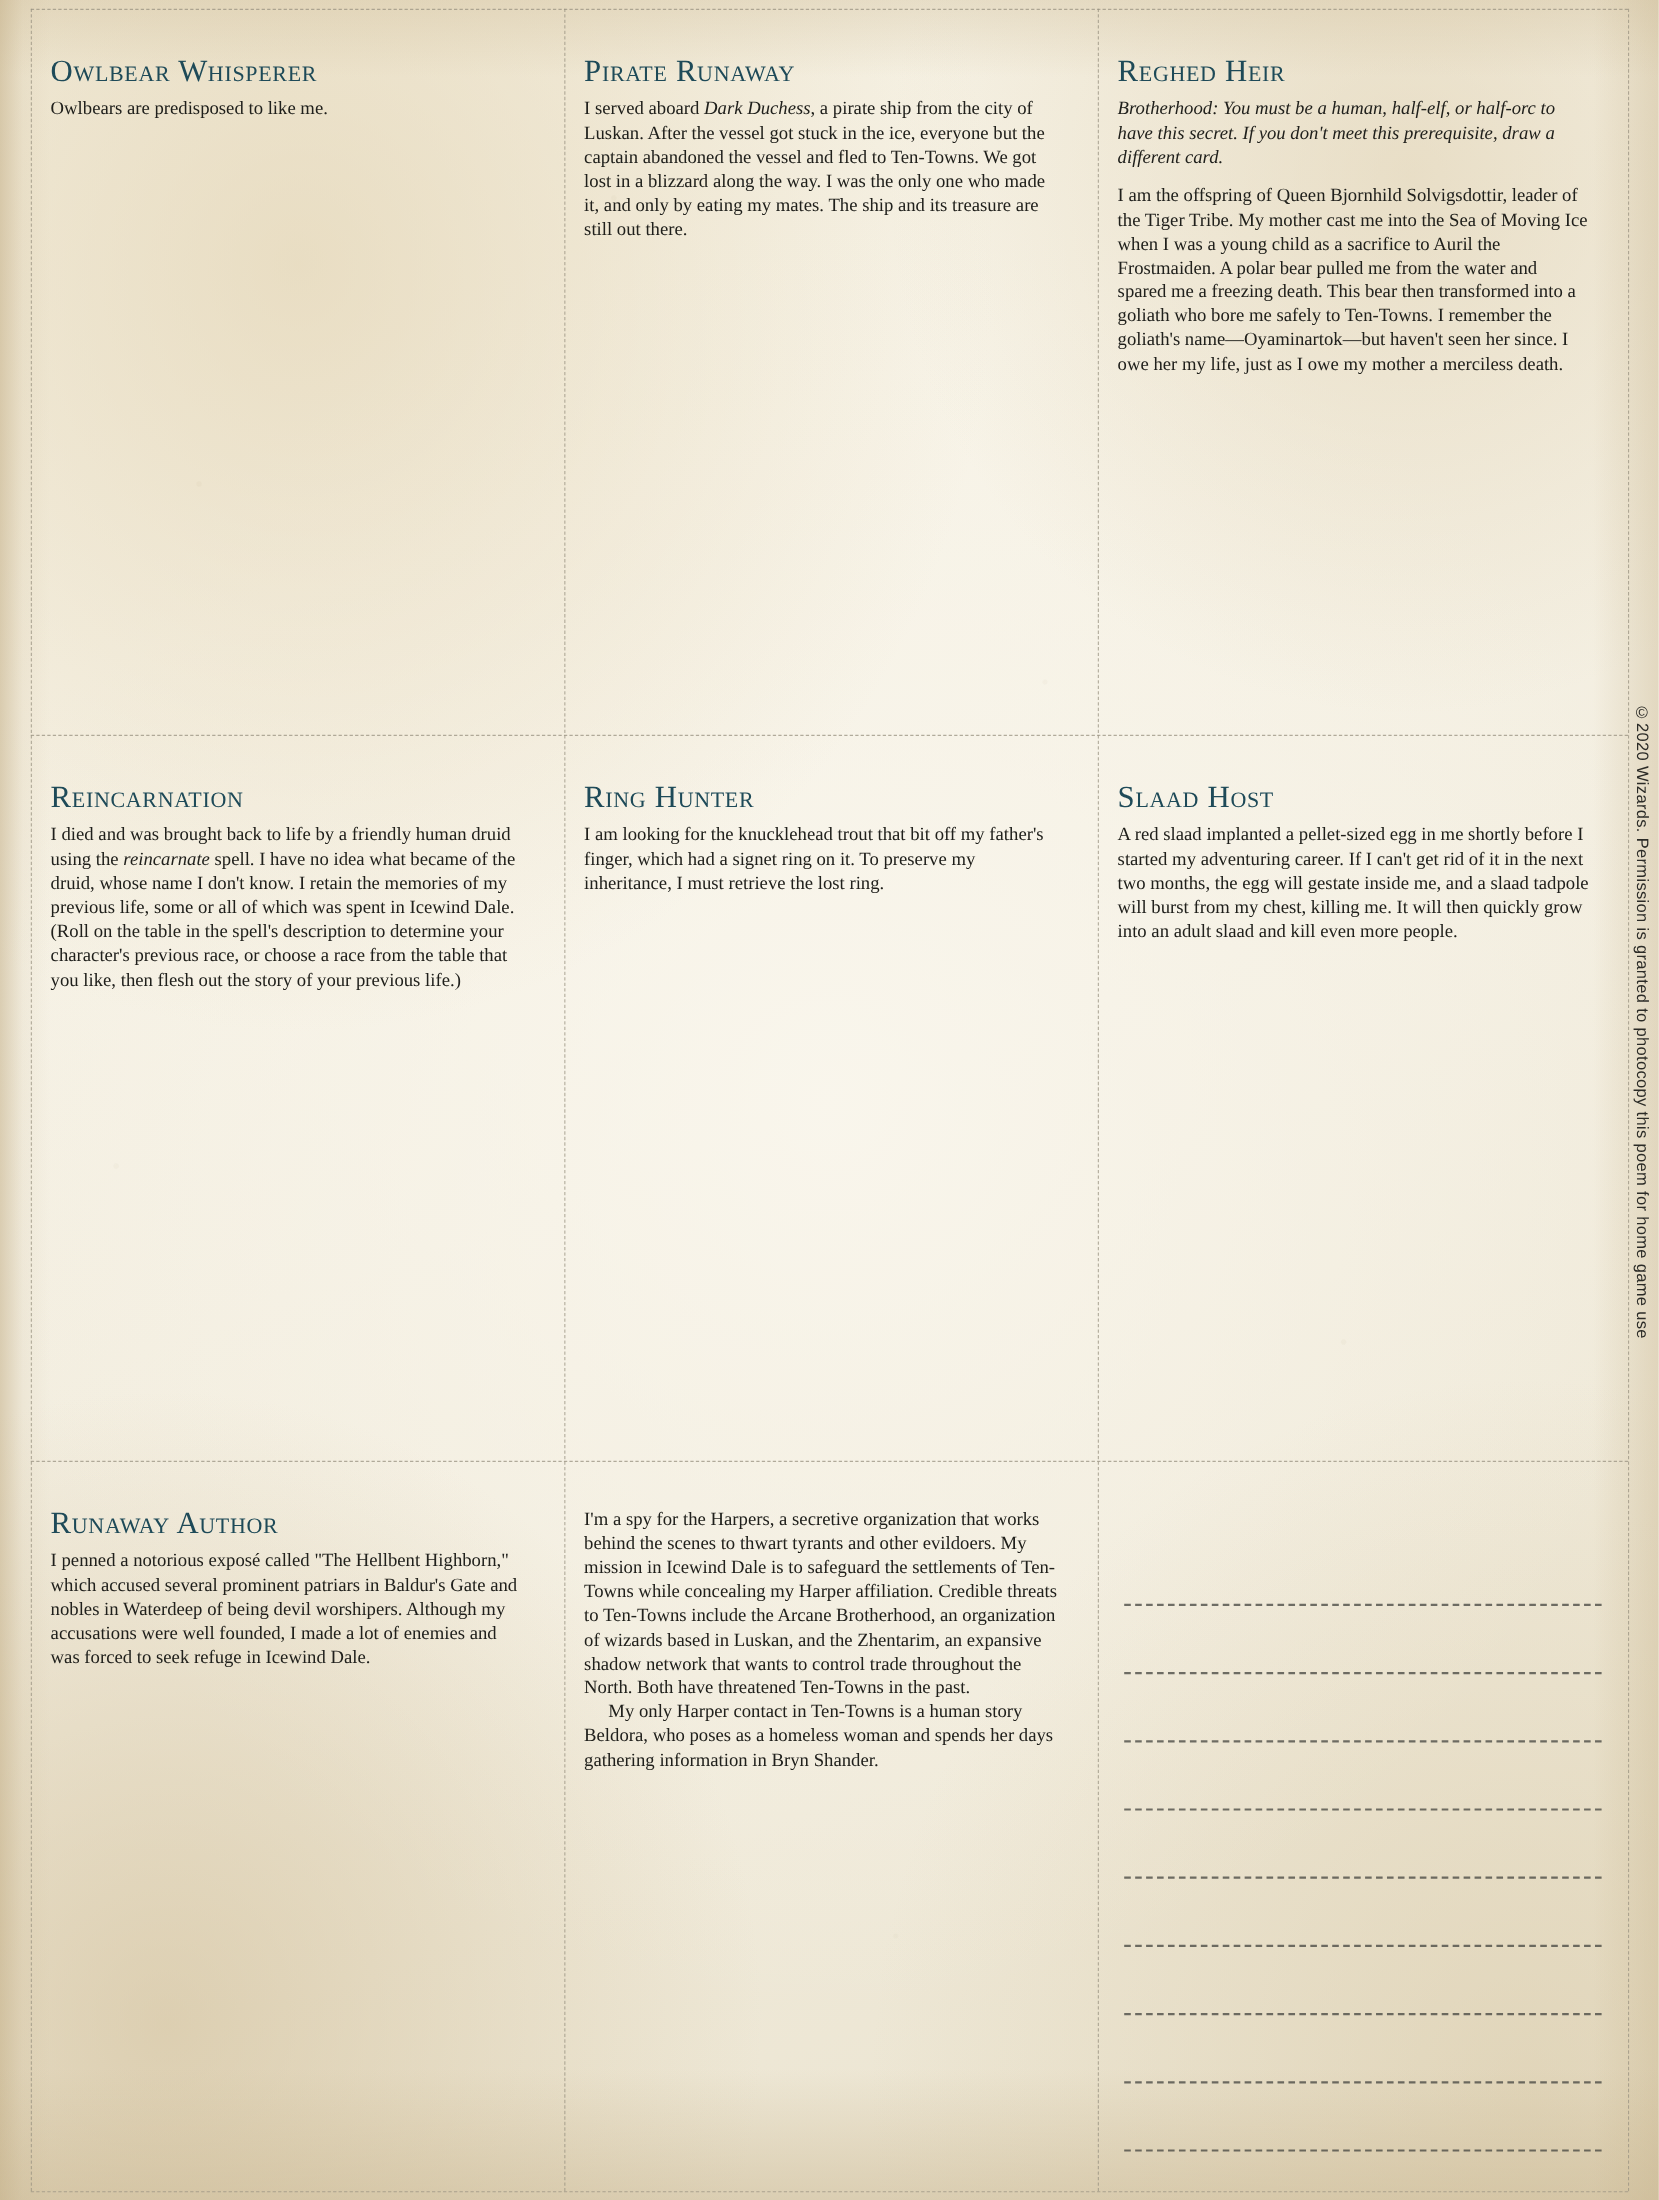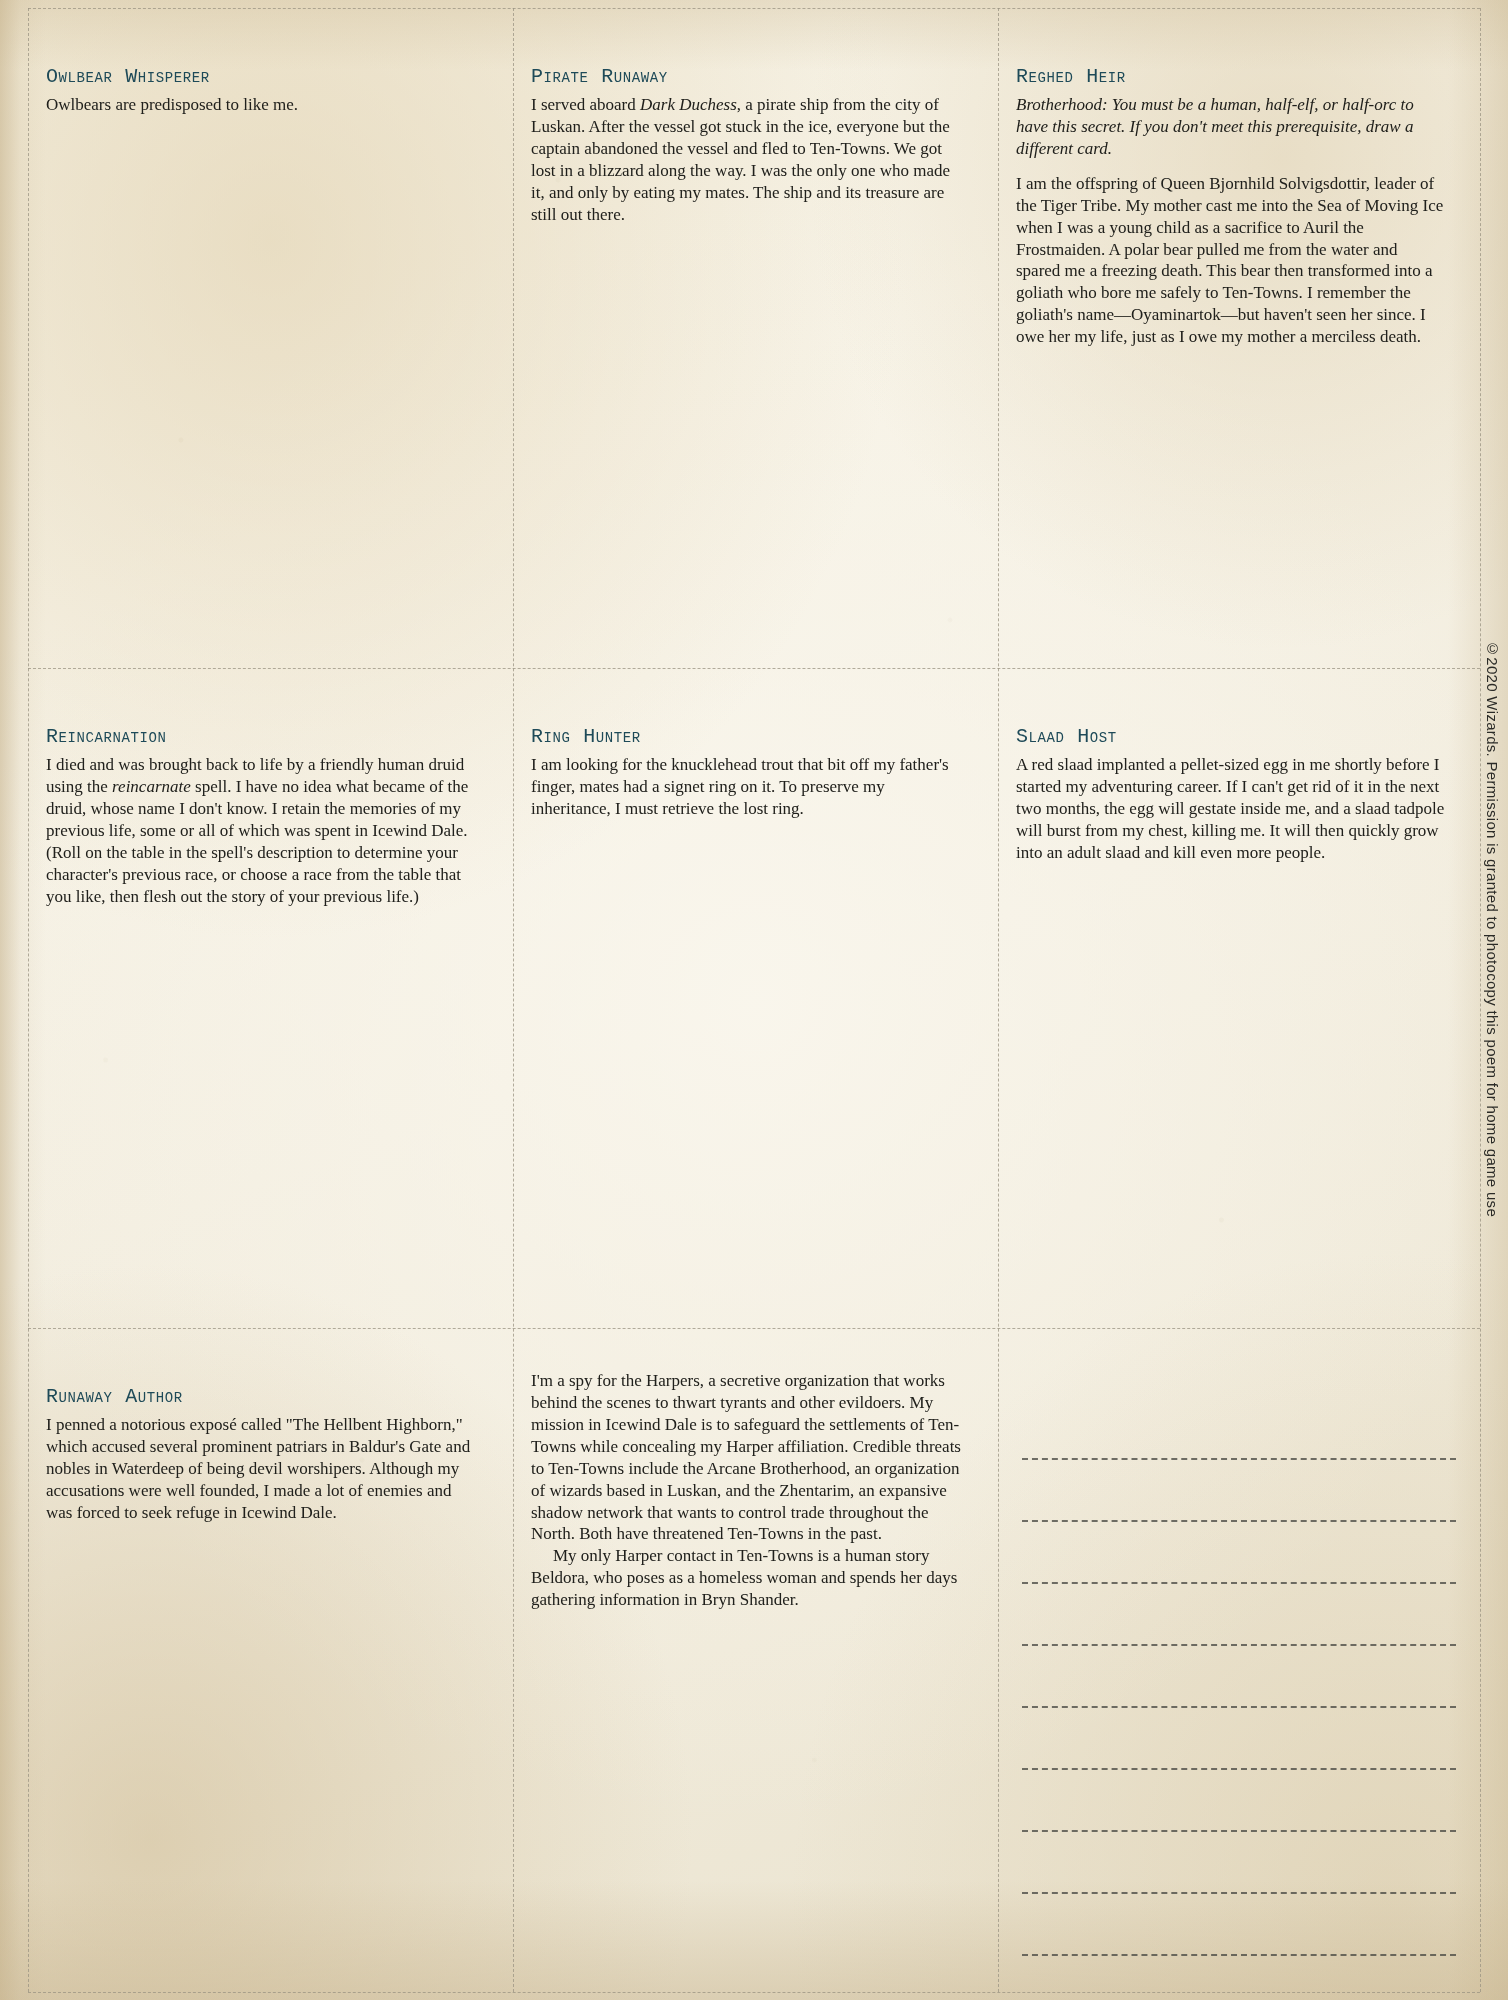--- a/index.html
+++ b/index.html
@@ -99,26 +99,26 @@
     display: grid;
     grid-template-columns: 485px 485px 482px;
     grid-template-rows: 660px 660px 664px;
   }
   .card {
     padding: 42px 34px 10px 18px;
     box-sizing: border-box;
     overflow: hidden;
   }
   .card-title {
-    font-family: Liberation Mono, monospace;
+    font-family: Liberation Serif, serif;
     font-variant: small-caps;
-    font-size: 20px;
+    font-size: 28px;
     letter-spacing: 0.6px;
     color: #1e4a58;
-    margin: 15px 0 6px 0;
+    margin: 0 0 6px 0;
     font-weight: normal;
   }
   .card-body p {
     margin: 0;
     font-size: 17px;
     line-height: 1.29;
     color: #20201c;
     text-align: left;
   }
   .card-body p + p { margin-top: 0; }
@@ -203,21 +203,21 @@
     <div class="card">
       <h2 class="card-title">Reincarnation</h2>
       <div class="card-body">
         <p>I died and was brought back to life by a friendly human druid using the <em>reincarnate</em> spell. I have no idea what became of the druid, whose name I don't know. I retain the memories of my previous life, some or all of which was spent in Icewind Dale. (Roll on the table in the spell's description to determine your character's previous race, or choose a race from the table that you like, then flesh out the story of your previous life.)</p>
       </div>
     </div>
 
     <div class="card">
       <h2 class="card-title">Ring Hunter</h2>
       <div class="card-body">
-        <p>I am looking for the knucklehead trout that bit off my father's finger, mates had a signet ring on it. To preserve my inheritance, I must retrieve the lost ring.</p>
+        <p>I am looking for the knucklehead trout that bit off my father's finger, which had a signet ring on it. To preserve my inheritance, I must retrieve the lost ring.</p>
       </div>
     </div>
 
     <div class="card">
       <h2 class="card-title">Slaad Host</h2>
       <div class="card-body">
         <p>A red slaad implanted a pellet-sized egg in me shortly before I started my adventuring career. If I can't get rid of it in the next two months, the egg will gestate inside me, and a slaad tadpole will burst from my chest, killing me. It will then quickly grow into an adult slaad and kill even more people.</p>
       </div>
     </div>
 

